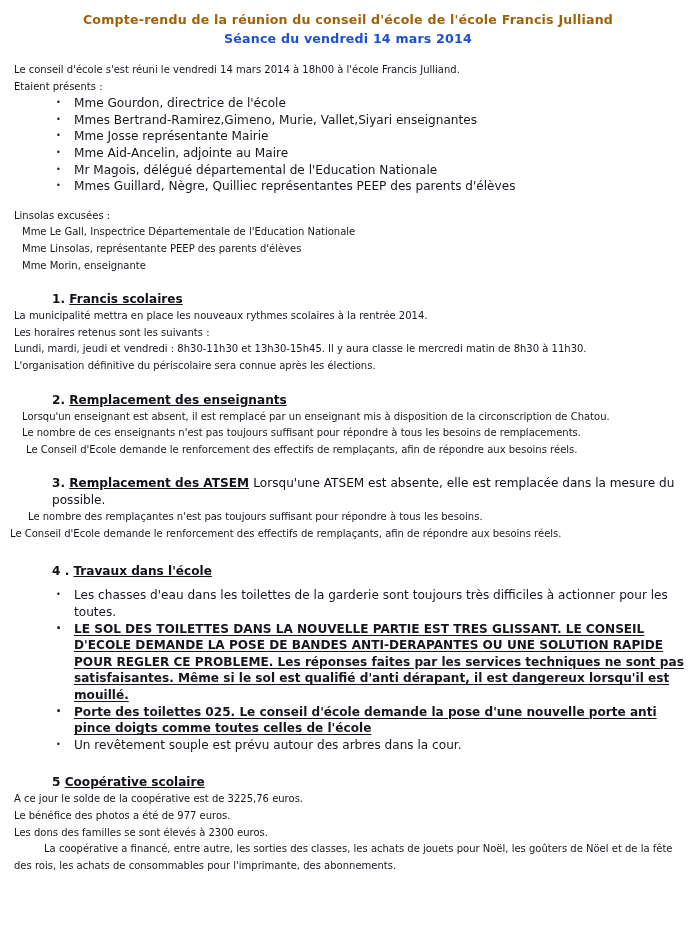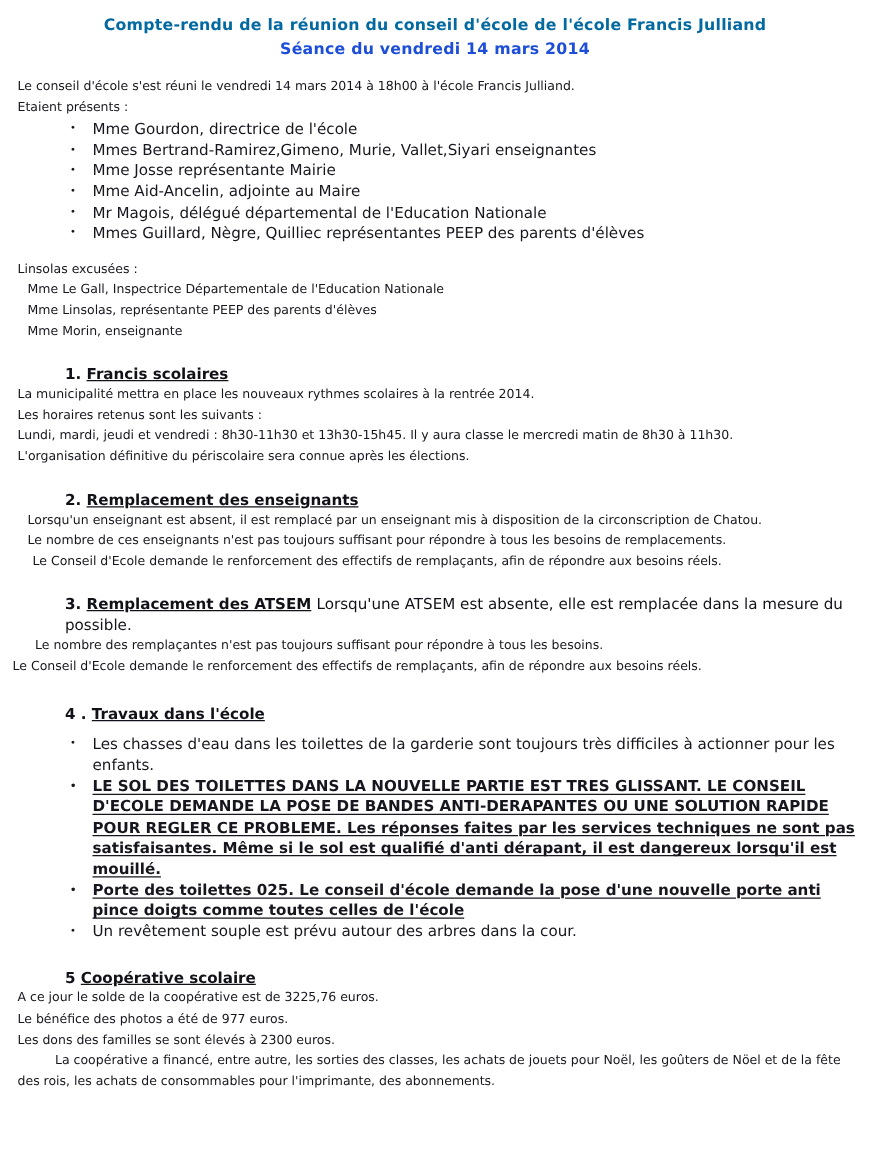--- a/index.html
+++ b/index.html
@@ -24,21 +24,21 @@
   }
 
   
   .doc-title {
     text-align: center;
     font-family: "DejaVu Sans", sans-serif;
     font-weight: bold;
     font-size: 12.6px;
     letter-spacing: 0.2px;
     line-height: 19px;
-    color: #0369a1;
+    color: #a16207;
   }
   .doc-subtitle {
     text-align: center;
     font-family: "DejaVu Sans", sans-serif;
     font-weight: bold;
     font-size: 12.6px;
     letter-spacing: 0.2px;
     line-height: 19px;
     color: #1d4ed8;
     margin-bottom: 14px;
@@ -177,21 +177,21 @@
   <div class="gap-xl"></div>
 
   <p class="sec-head indent-head">
     <span class="num">4 . </span>
     <span class="u">Travaux dans l'école</span>
   </p>
 
   <div class="gap-sm"></div>
 
   <ul class="bl offset-b">
-    <li>Les chasses d'eau dans les toilettes de la garderie sont toujours très difficiles à actionner pour les enfants.</li>
+    <li>Les chasses d'eau dans les toilettes de la garderie sont toujours très difficiles à actionner pour les toutes.</li>
     <li class="strong-note"><span class="uw">LE SOL DES TOILETTES DANS LA NOUVELLE PARTIE EST TRES GLISSANT. LE CONSEIL D'ECOLE DEMANDE LA POSE DE BANDES ANTI-DERAPANTES OU UNE SOLUTION RAPIDE POUR REGLER CE PROBLEME. Les réponses faites par les services techniques ne sont pas satisfaisantes. Même si le sol est qualifié d'anti dérapant, il est dangereux lorsqu'il est mouillé.</span></li>
     <li class="strong-note"><span class="uw">Porte des toilettes 025. Le conseil d'école demande la pose d'une nouvelle porte anti pince doigts comme toutes celles de l'école</span></li>
     <li>Un revêtement souple est prévu autour des arbres dans la cour.</li>
   </ul>
 
   <div class="gap-xl"></div>
 
   <p class="sec-head indent-head">
     <span class="num">5 </span>
     <span class="u">Coopérative scolaire</span>

